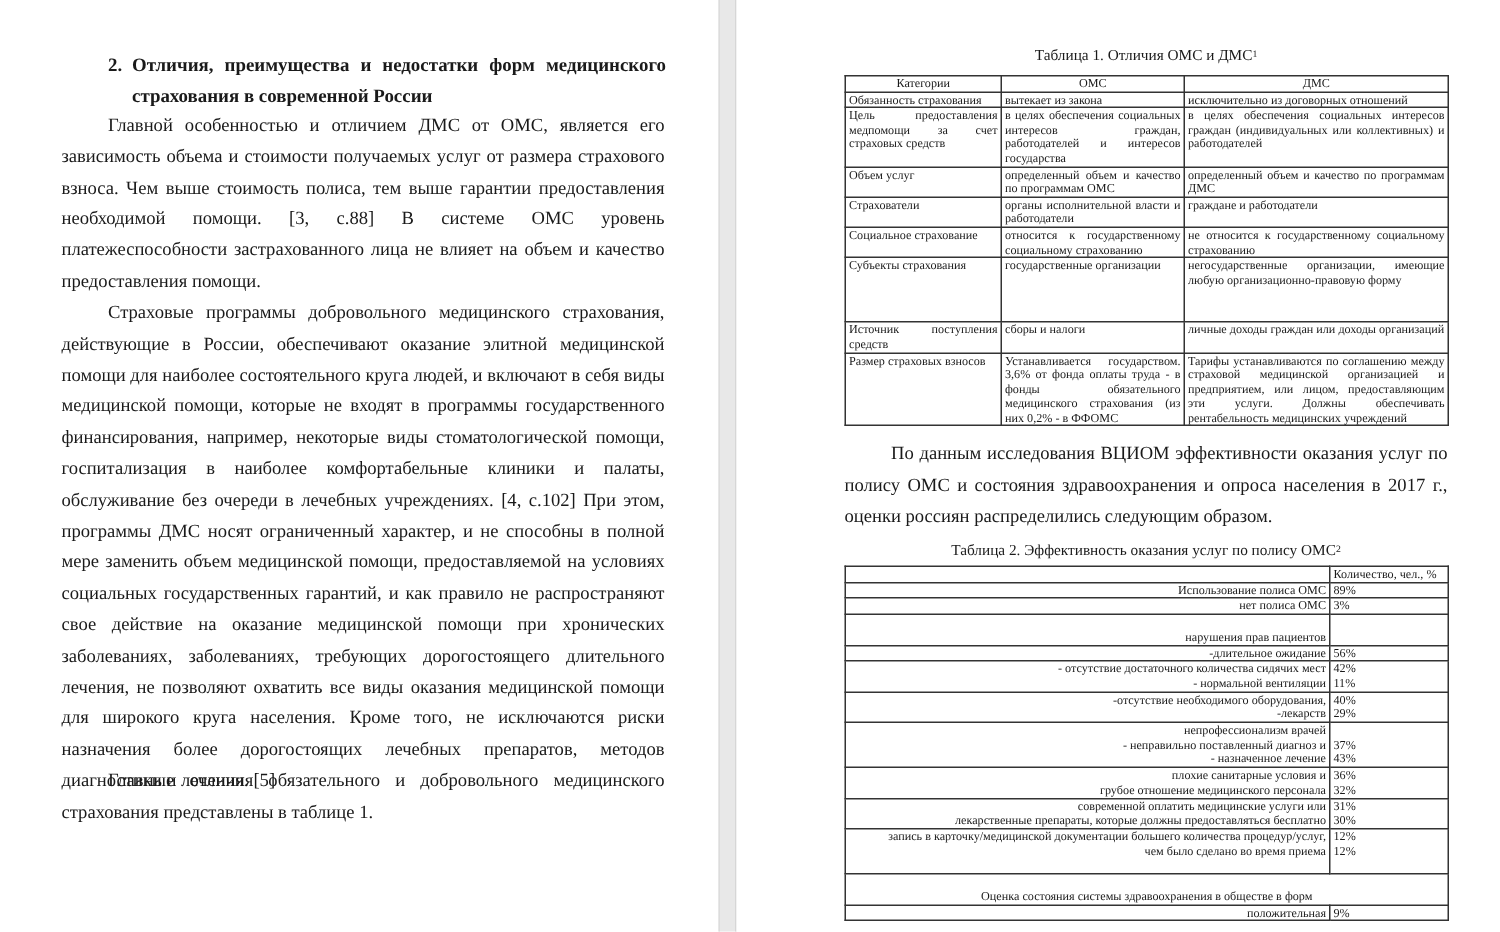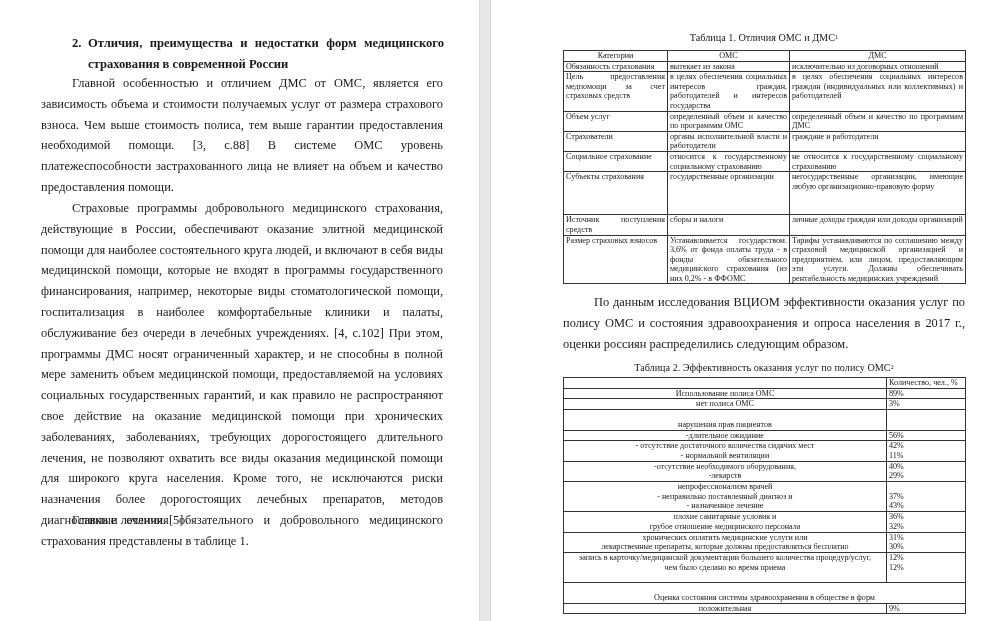--- a/index.html
+++ b/index.html
@@ -55,21 +55,21 @@
     .body-text-r {
       position: absolute; left: 563px; width: 402px; top: 292px;
       font-size: 12.4px; line-height: 21px; text-align: justify;
     }
     .body-text-r p { margin: 0; text-indent: 31px; }
 
     #table2 { left: 563px; top: 377px; width: 402px; font-size: 8.1px; line-height: 9.7px; }
     #table2 col.c1 { width: 323px; }
     #table2 col.c2 { width: 79px; }
     #table2 td.val { }
-    #table2 td.lbl { text-align: center; }
+    #table2 td.lbl { text-align: right; }
     #table2 td.section { text-align: center; }
     .pad-top { padding-top: 10px; }
     .line { display: block; }
   </style>
 </head>
 <body>
 
 <div id="page-left" class="page">
   <div class="heading">
     <span class="num">2.</span>
@@ -239,21 +239,21 @@
           <span class="line">плохие санитарные условия и</span>
           <span class="line">грубое отношение медицинского персонала</span>
         </td>
         <td class="val">
           <span class="line">36%</span>
           <span class="line">32%</span>
         </td>
       </tr>
       <tr>
         <td class="lbl">
-          <span class="line">хронических оплатить медицинские услуги или</span>
+          <span class="line">современной оплатить медицинские услуги или</span>
           <span class="line">лекарственные препараты, которые должны предоставляться бесплатно</span>
         </td>
         <td class="val">
           <span class="line">31%</span>
           <span class="line">30%</span>
         </td>
       </tr>
       <tr>
         <td class="lbl">
           <span class="line">запись в карточку/медицинской документации большего количества процедур/услуг,</span>

